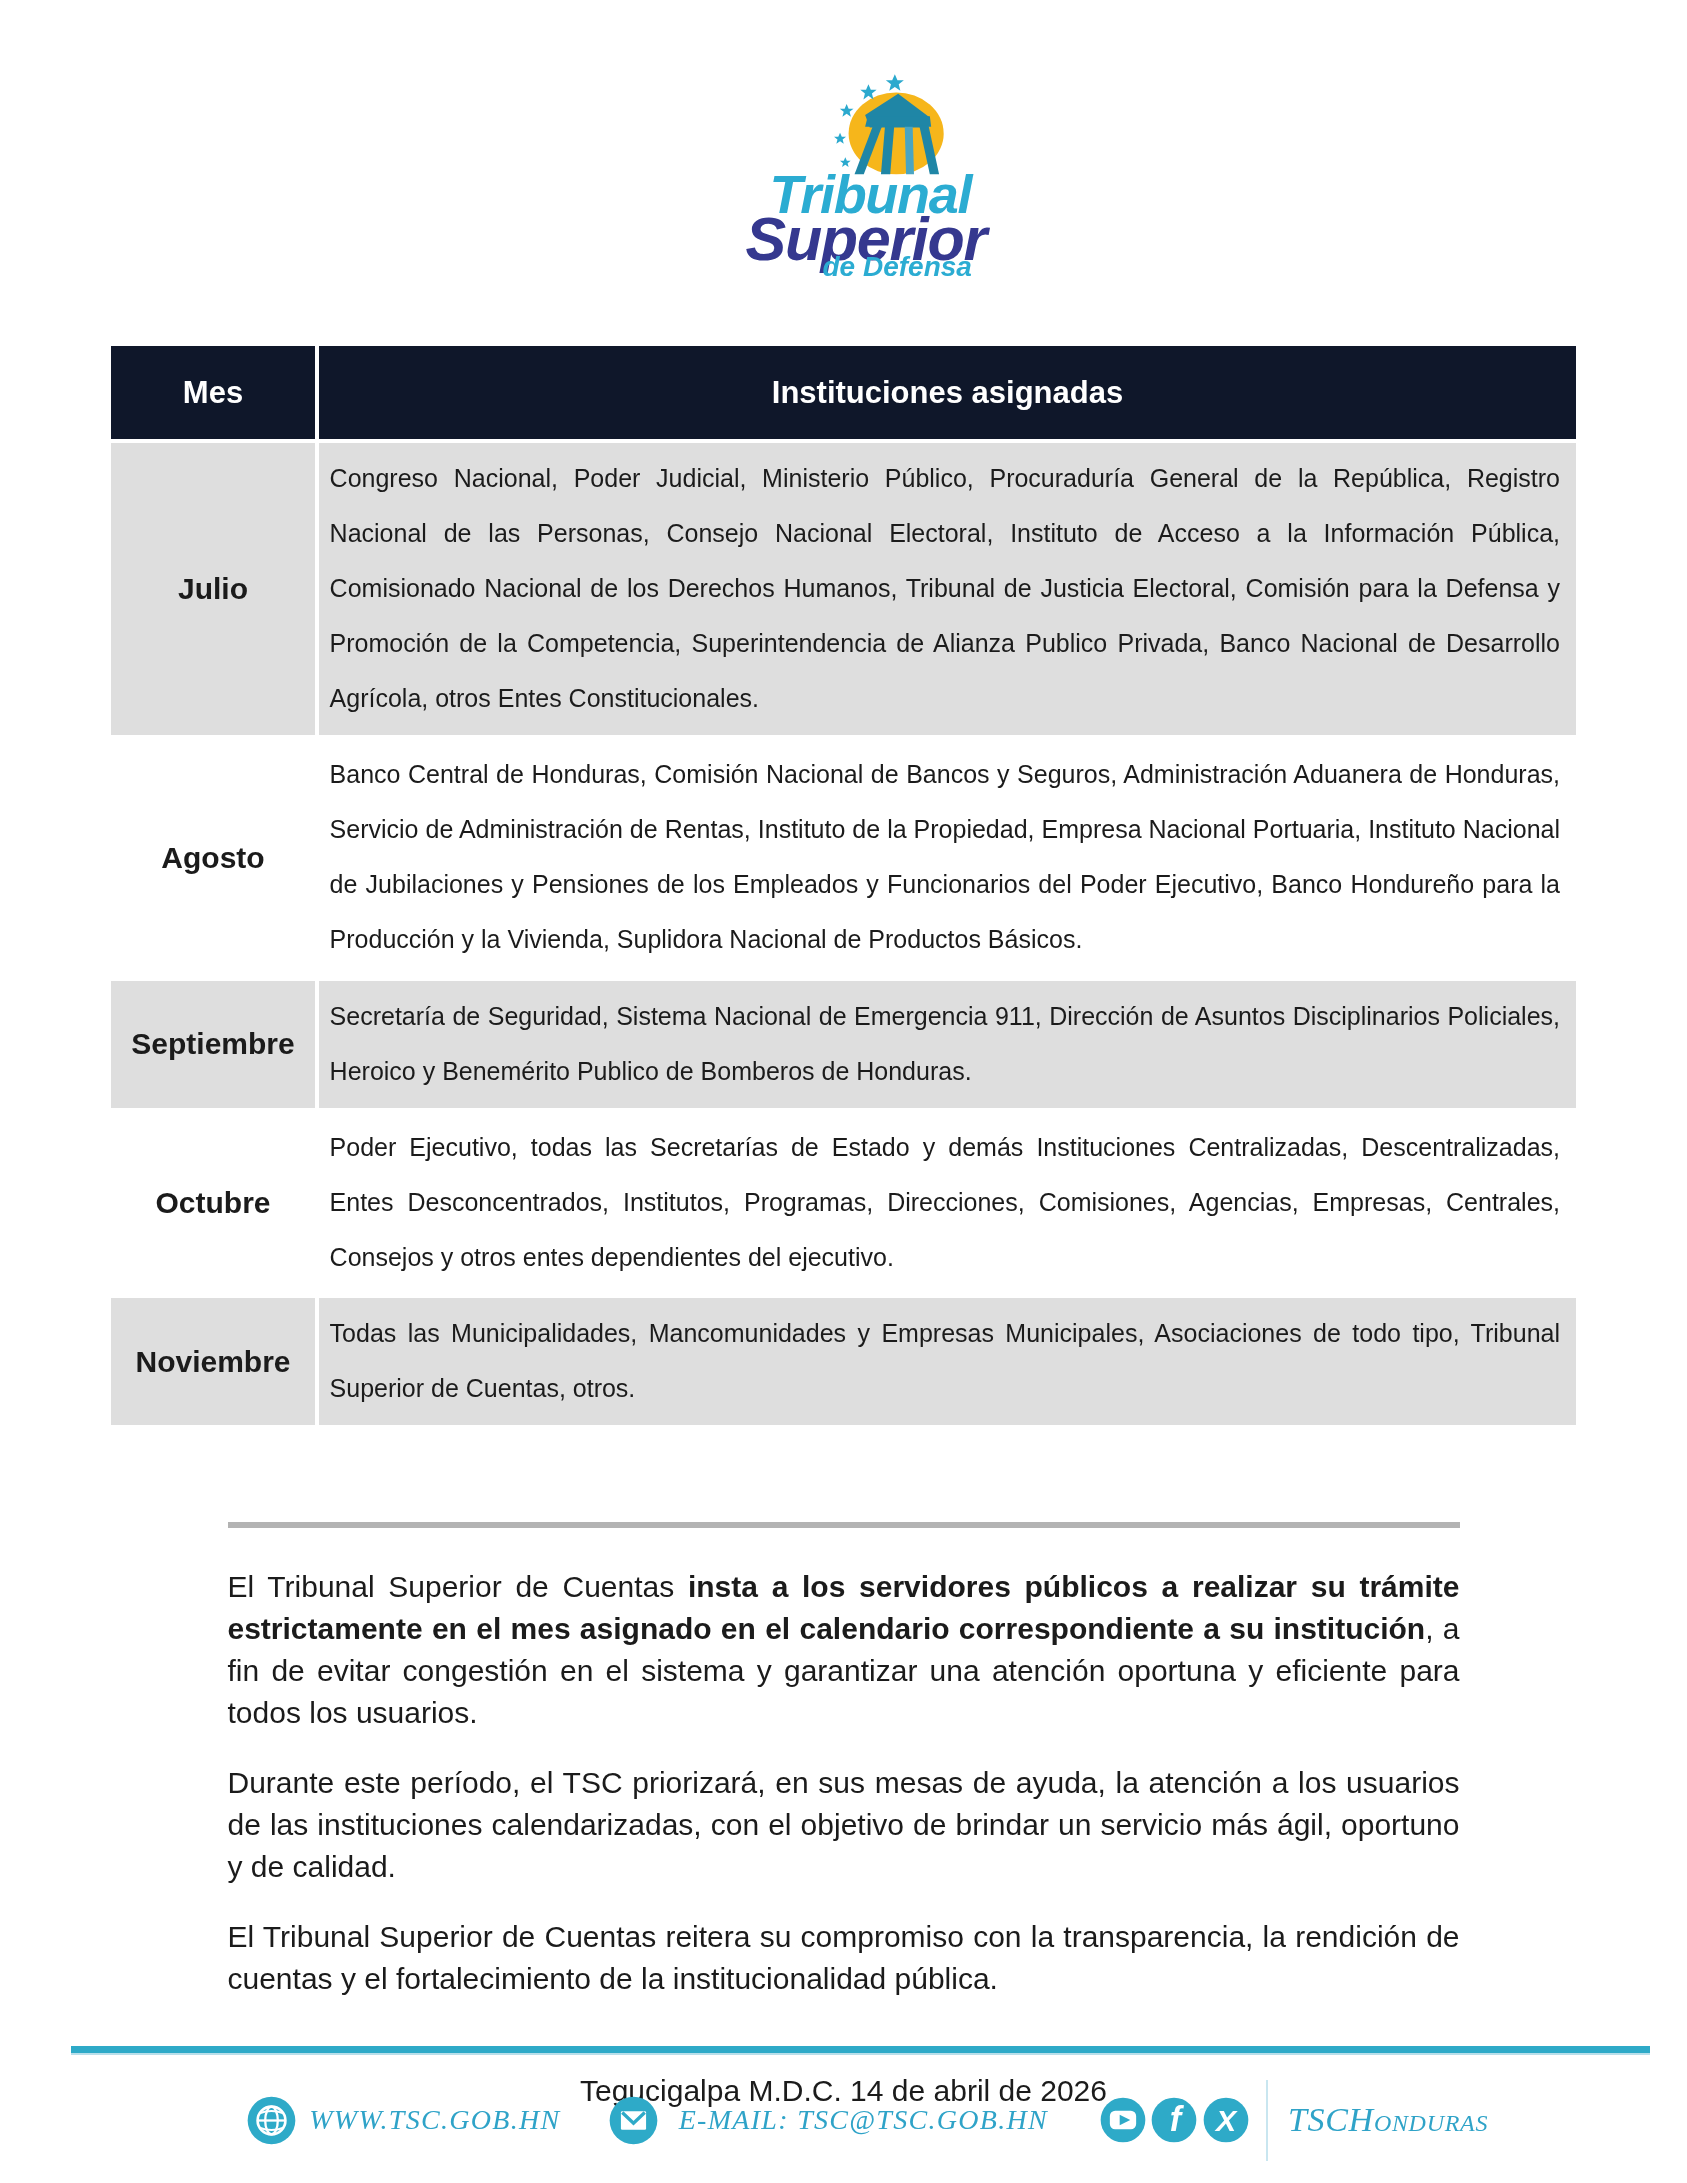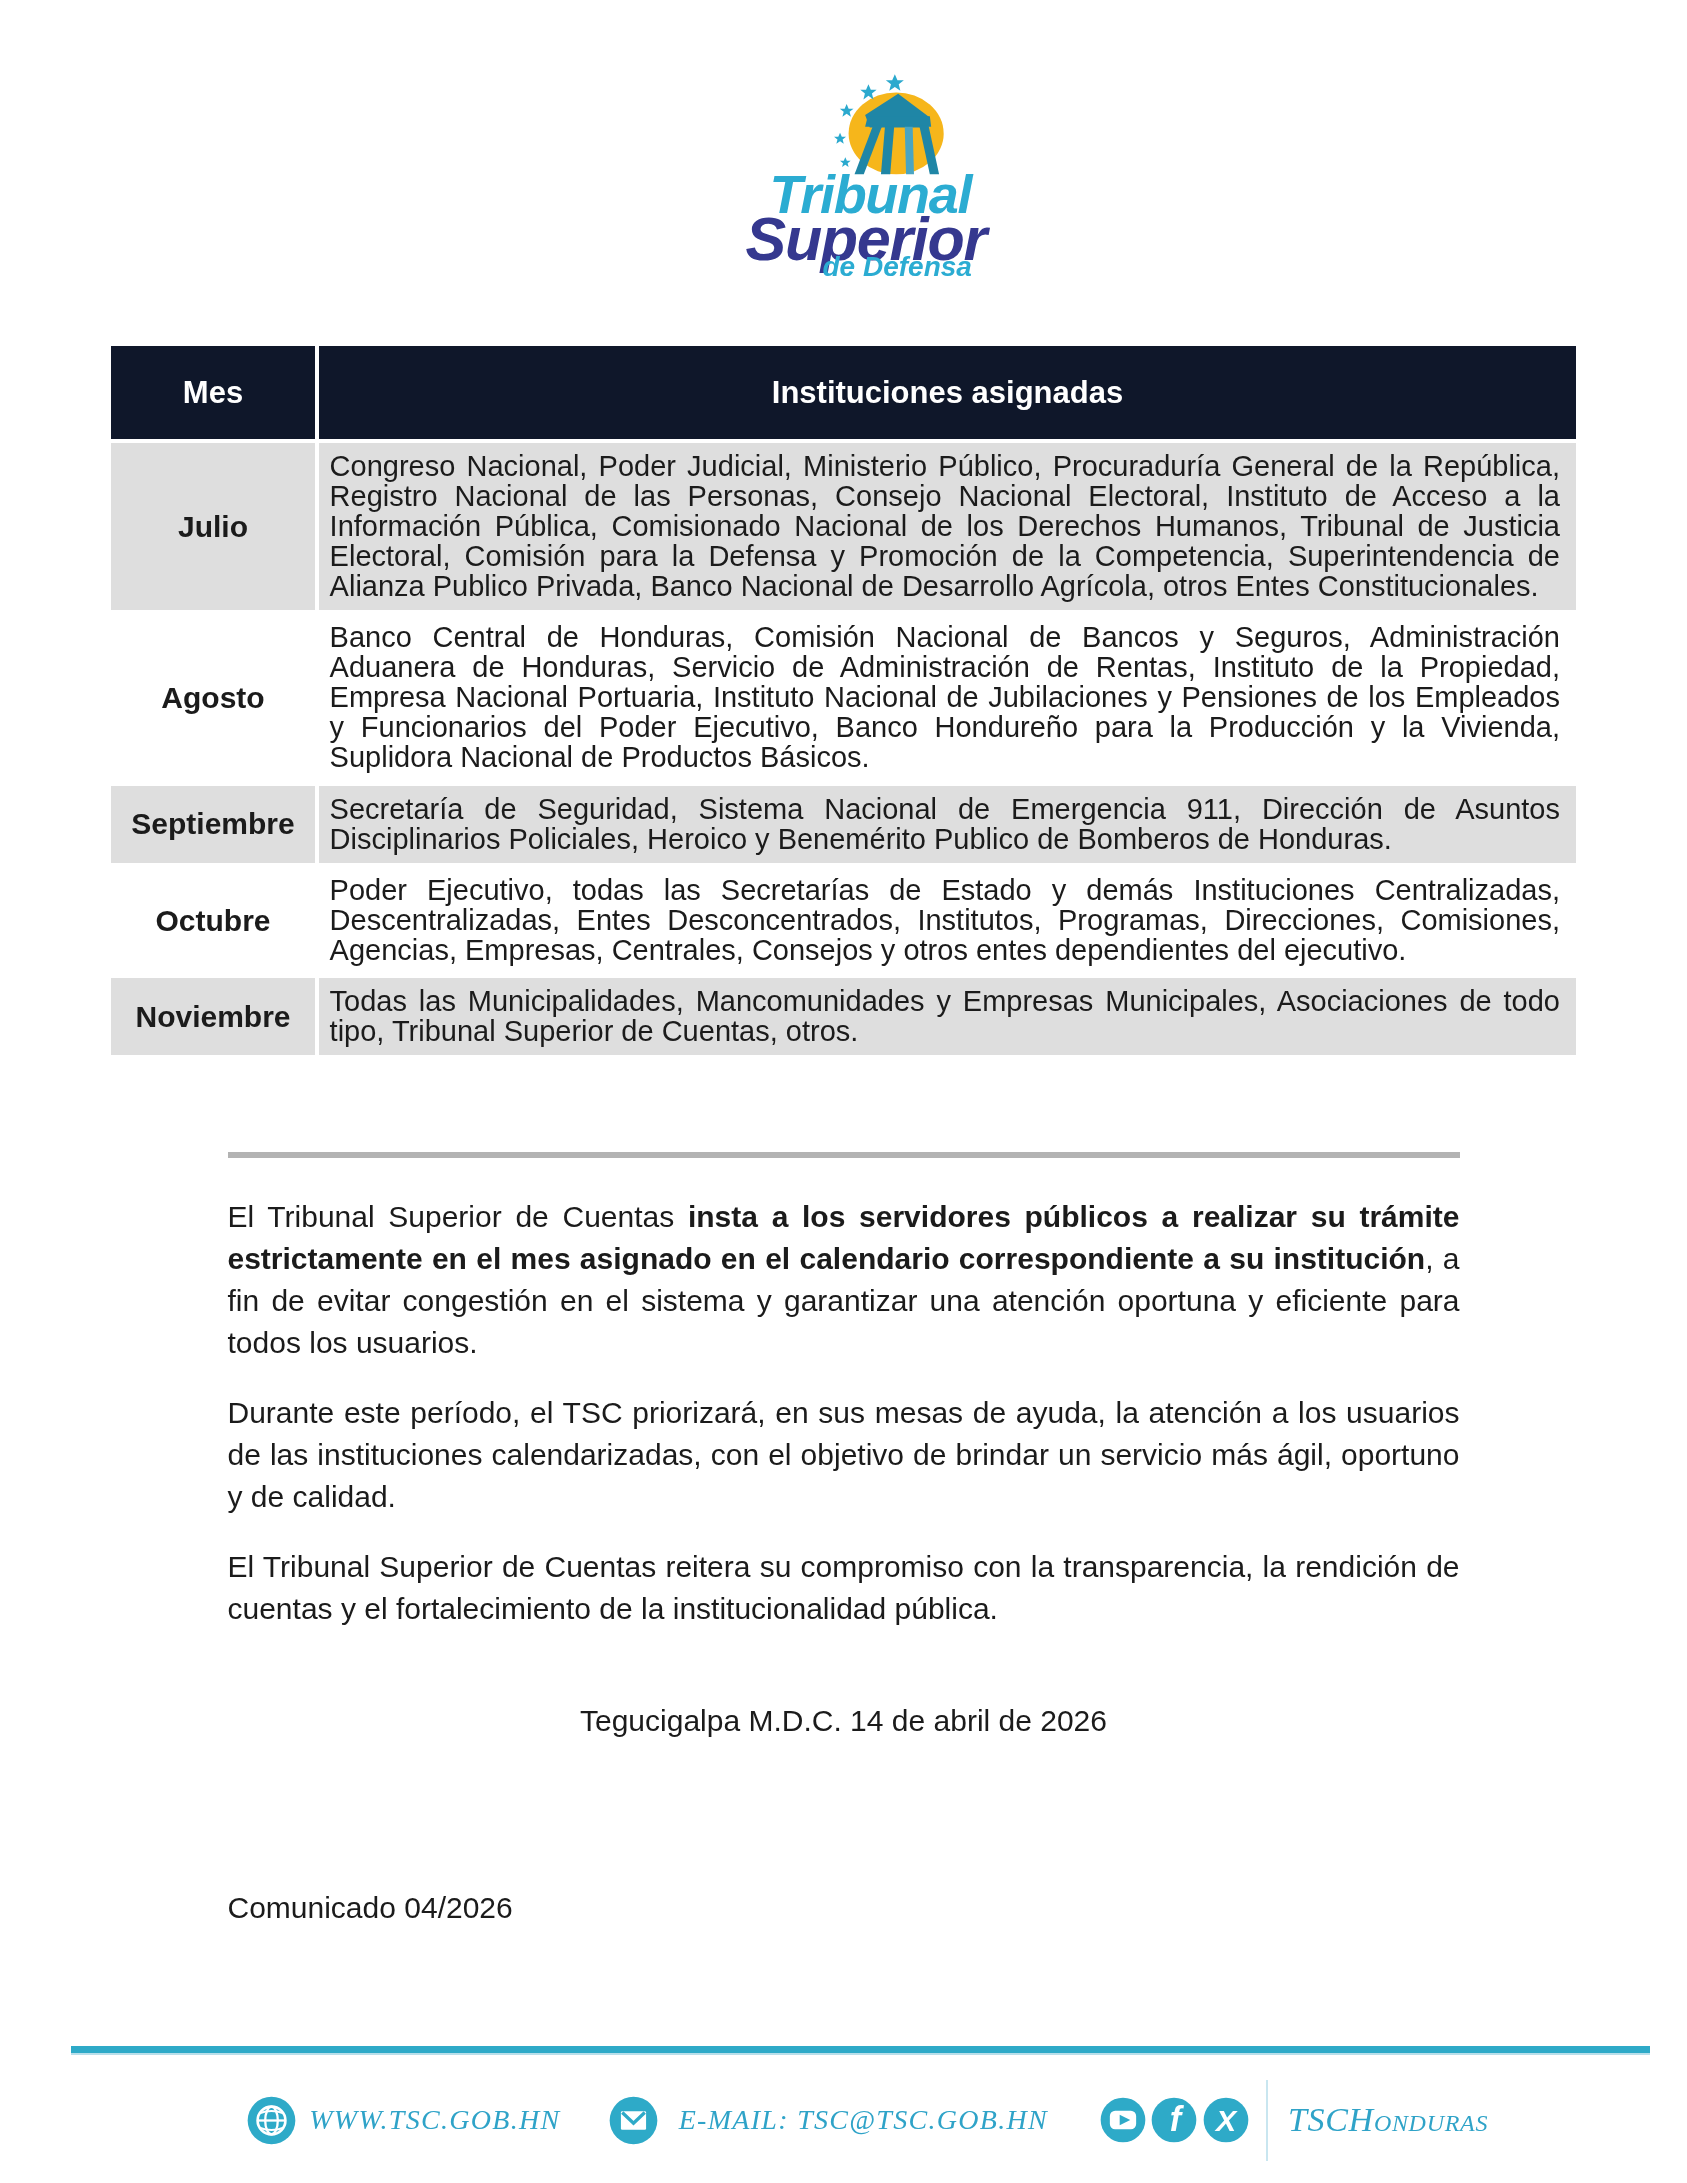--- a/index.html
+++ b/index.html
@@ -52,21 +52,21 @@
     height:93px;text-align:center;vertical-align:middle;
     padding:0;
   }
   .cal-table th + th, .cal-table td + td{border-left:4px solid #ffffff;}
   .cal-table tbody td{border-top:4px solid #ffffff;vertical-align:middle;}
   .cal-table td.mes{
     text-align:center;font-weight:bold;font-size:30px;padding:0;
   }
   .cal-table td.inst{
     text-align:justify;
-    font-size:29px;line-height:30px;
+    font-size:25px;line-height:55px;
     padding:8px 16px 9.3px 10.6px;
   }
   tr.row-gray td{background:#dedede;}
   tr.row-white td{background:#ffffff;}
 
   
   .divider{
     width:1232px;height:6px;background:#b3b3b3;
     margin:97px auto 0;
   }

